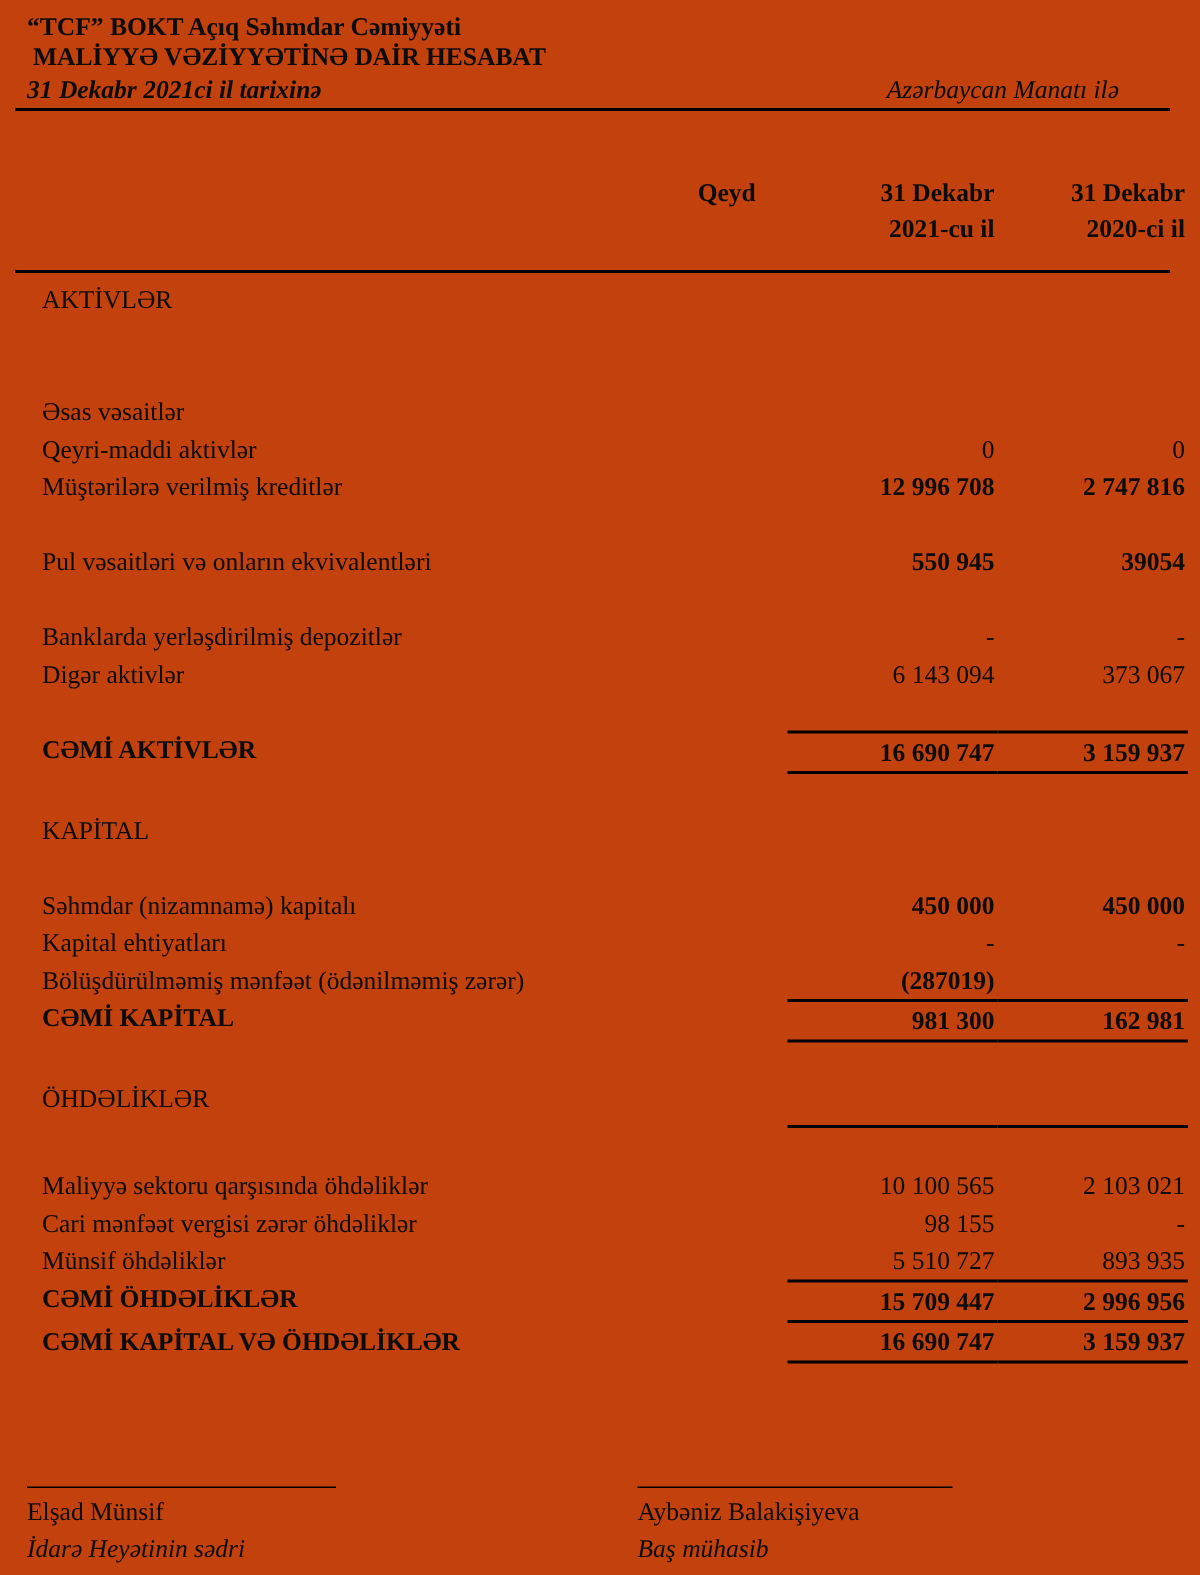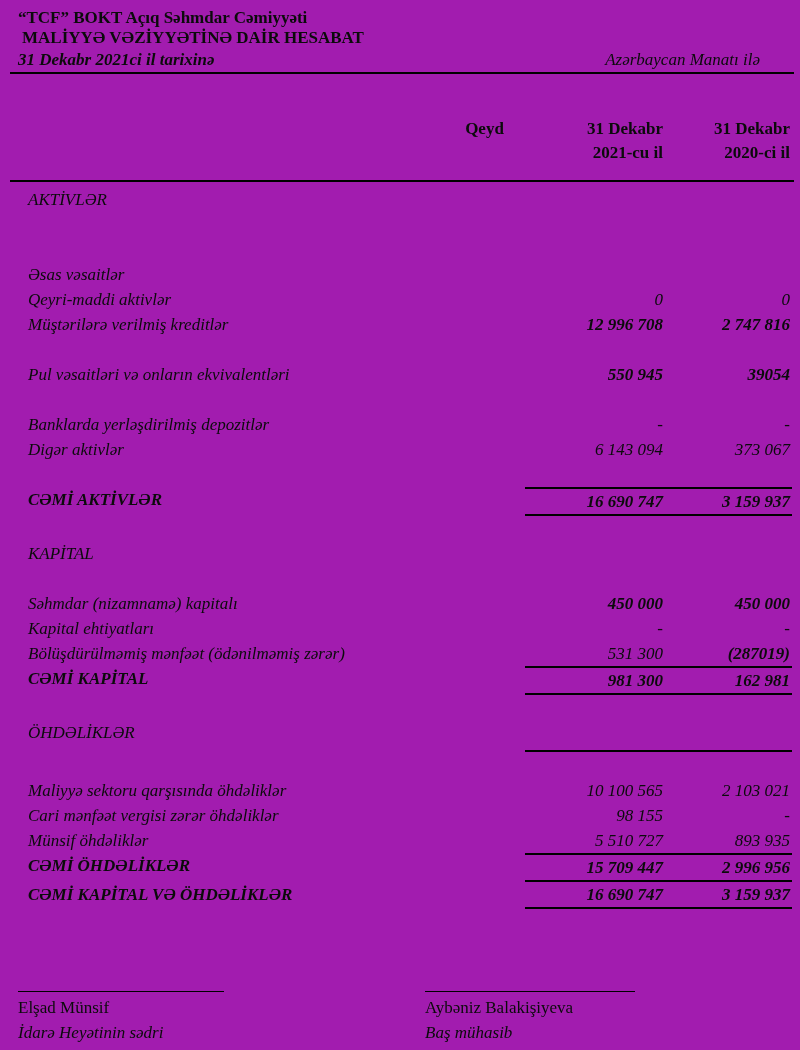--- a/index.html
+++ b/index.html
@@ -1,33 +1,33 @@
 <!DOCTYPE html>
 <html><head>
 <meta charset="utf-8">
 <style>
   html,body{margin:0;padding:0;background:#e9e9e9;}
   .page{
-    width:800px;height:1050px;background:#a21caf;color:#0b0b0b;
+    width:800px;height:1050px;background:#c2410c;color:#0b0b0b;
     font-family:"Liberation Serif","DejaVu Serif",serif;font-size:17px;
-    box-sizing:border-box;padding:8px 6px 0 10px;overflow:hidden;
+    box-sizing:border-box;padding:8px 20px 0 10px;overflow:hidden;
   }
   .b{font-weight:bold;}
   
   .t1{font-weight:bold;line-height:20px;padding-left:8px;white-space:nowrap;}
   .t2{font-weight:bold;line-height:20px;padding-left:12px;white-space:nowrap;}
   .subrow{display:flex;justify-content:space-between;align-items:flex-end;
     font-style:italic;line-height:20px;padding:2px 34px 2px 8px;border-bottom:2px solid #000;}
   .subrow .left{font-weight:bold;}
   .colhead{display:grid;grid-template-columns:420px 95px 140px 127px;
     font-weight:bold;line-height:24px;padding-top:6px;padding-bottom:15px;border-bottom:2px solid #000;margin-top:37px;}
   .colhead .qeyd{text-align:center;padding-left:14px;}
   .colhead .val{text-align:right;padding-right:2px;}
   
-  .rows{margin-top:5px;font-style:italic;}
+  .rows{margin-top:5px;}
   .row{display:grid;grid-template-columns:420px 95px 140px 127px;min-height:25px;line-height:25px;}
   .c-label{padding-left:18px;white-space:nowrap;overflow:hidden;}
   .c-qeyd{}
   .c-val{text-align:right;padding-right:2px;white-space:nowrap;}
   .row.spacer{height:25px;}
   .row.spacer-half{height:15px;}
   .row.rule{margin-top:5px;height:28px;min-height:28px;}
   .row.rule .c-val{border-top:2px solid #000;}
   .la{border-top:2px solid #000;}
   .lb{border-bottom:2px solid #000;}
@@ -137,21 +137,20 @@
       </div>
       <div class="row item">
         <div class="c-label">Kapital ehtiyatları</div>
         <div class="c-qeyd"></div>
         <div class="c-val">-</div>
         <div class="c-val">-</div>
       </div>
       <div class="row item">
         <div class="c-label">Bölüşdürülməmiş mənfəət (ödənilməmiş zərər)</div>
         <div class="c-qeyd"></div>
-        <div class="c-val">531 300</div>
         <div class="c-val b">(287019)</div>
       </div>
       <div class="row total">
         <div class="c-label b">CƏMİ KAPİTAL</div>
         <div class="c-qeyd"></div>
         <div class="c-val b la lb">981 300</div>
         <div class="c-val b la lb">162 981</div>
       </div>
       <div class="row spacer"></div>
       <div class="row section">

